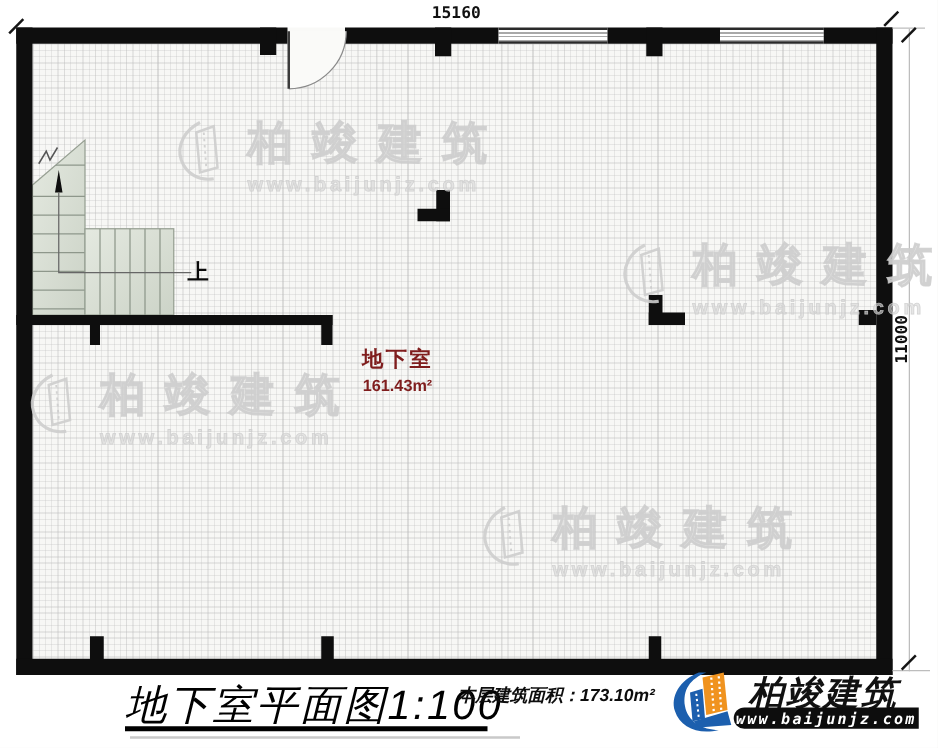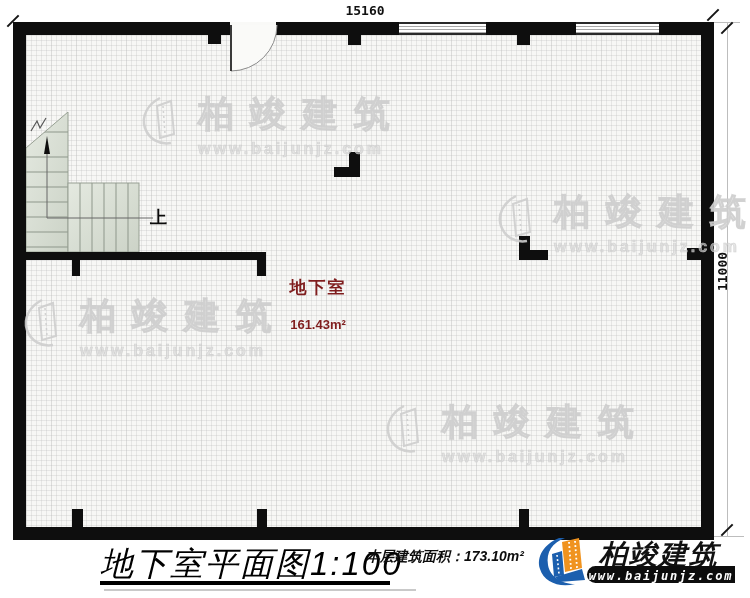--- a/index.html
+++ b/index.html
@@ -28,21 +28,21 @@
   .doorpatch{position:absolute;z-index:2;background:#f9f9f7;}
   svg.layer{position:absolute;overflow:visible;}
   .dimline{position:absolute;background:#bdbdbd;z-index:4;}
   .tick{position:absolute;width:16px;height:2px;background:#151515;transform:rotate(-45deg);z-index:5;}
   .dimtext{
     position:absolute;z-index:5;font-family:"DejaVu Sans Mono",monospace;
     font-weight:700;font-size:13px;color:#111;text-align:center;letter-spacing:0;
   }
   .room-label{position:absolute;z-index:5;text-align:center;color:#7f1d1d;}
   .room-label .nm{font-size:17px;font-weight:700;letter-spacing:2px;}
-  .room-label .ar{font-size:13px;font-weight:700;margin-top:18px;}
+  .room-label .ar{font-size:13px;font-weight:700;margin-top:2px;}
   .up-label{position:absolute;z-index:5;font-size:17px;font-weight:700;color:#0a0a0a;}
   
   .wm{position:absolute;z-index:6;display:flex;align-items:flex-start;pointer-events:none;}
   .wm-icon{flex:0 0 auto;margin-right:8px;}
   .wm-title{
     font-size:36px;font-weight:700;letter-spacing:16px;white-space:nowrap;
     color:rgba(214,214,214,.62);-webkit-text-stroke:1px rgba(205,205,205,.85);
   }
   .wm-url{
     font-size:16px;font-weight:700;letter-spacing:3px;white-space:nowrap;margin-top:1px;

